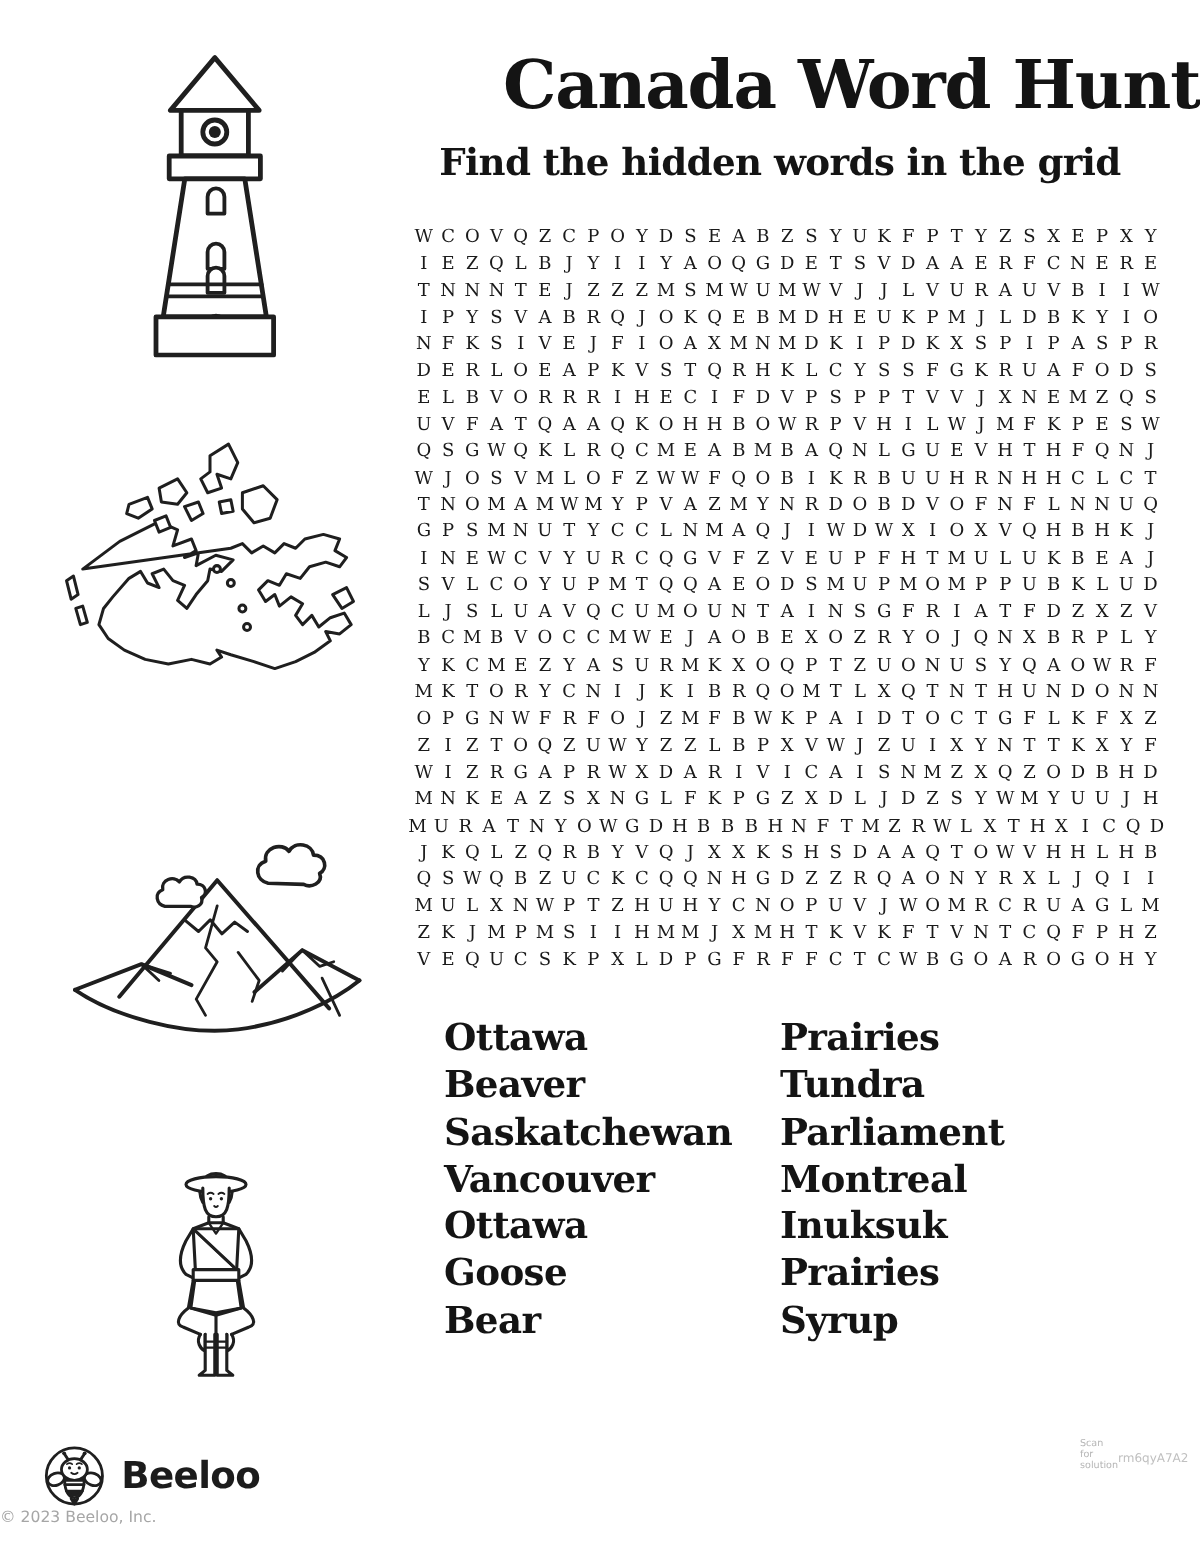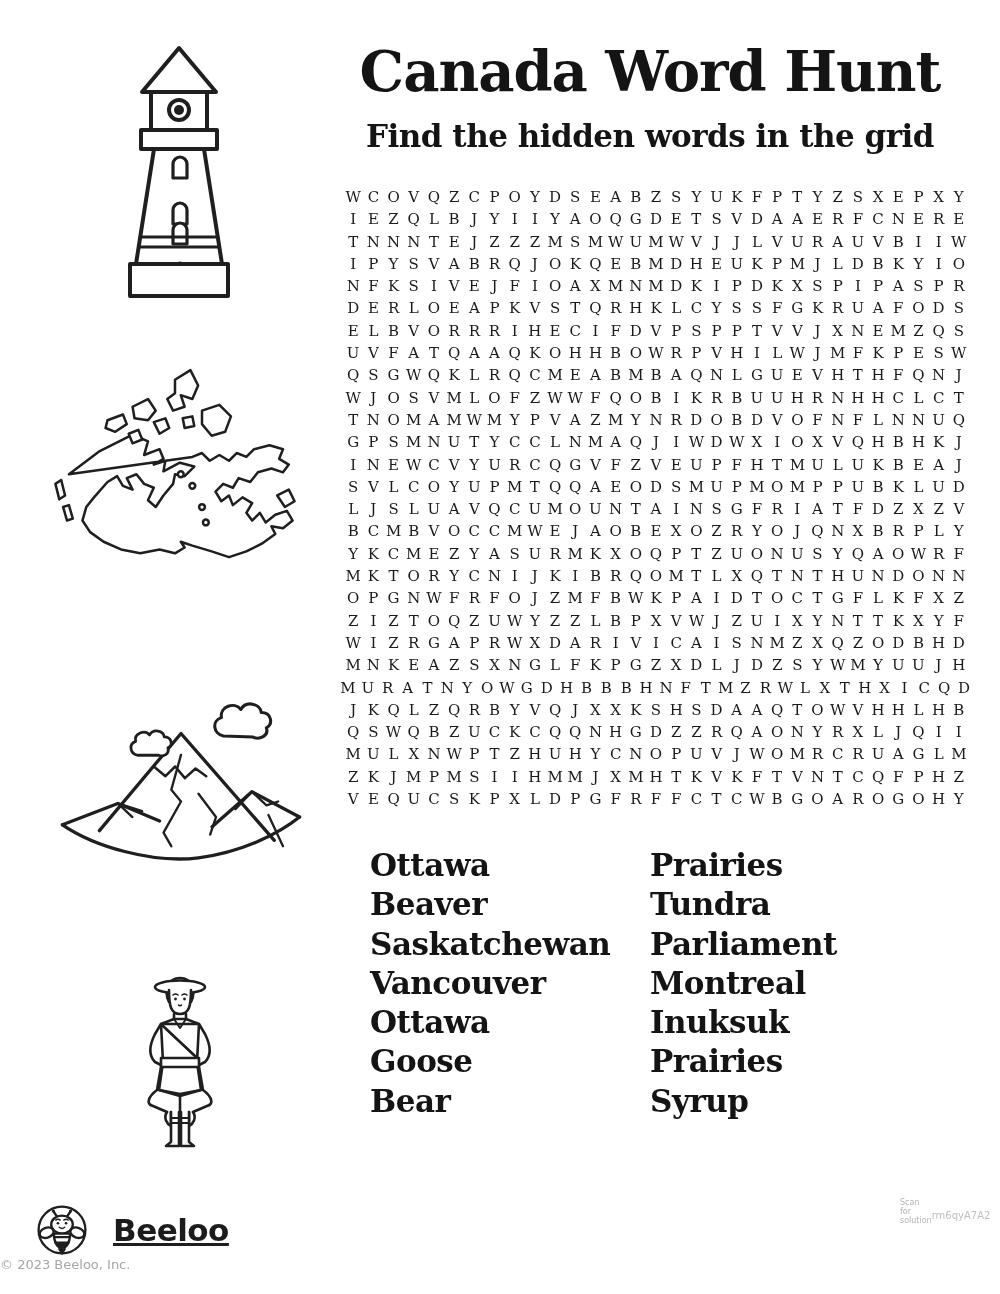--- a/index.html
+++ b/index.html
@@ -10,21 +10,21 @@
     background:#ffffff;
     font-family:"DejaVu Serif", serif;
     color:#1f1f1f;
     overflow:hidden;
   }
   .abs { position:absolute; }
 
   
   .title {
     left:300px; top:38px; width:700px;
-    text-align:center;
+    text-align:right;
     font-size:56px; font-weight:bold;
     letter-spacing:-1px;
     color:#141414;
   }
   .subtitle {
     left:300px; top:118px; width:700px;
     text-align:center;
     font-size:31px; font-weight:bold;
     letter-spacing:-0.5px;
     color:#141414;
@@ -56,21 +56,21 @@
   .col1 { left:370px; width:270px; }
   .col2 { left:650px; width:300px; }
 
   
   svg { display:block; }
   .line-art { stroke:#1f1f1f; fill:#ffffff; stroke-linejoin:round; stroke-linecap:round; }
 
   
   .brand {
     left:35px; top:1203px;
-    display:flex; align-items:center; gap:24px;text-decoration:underline;
+    display:flex; align-items:center; gap:12px;
   }
   .brand-text {
     font-family:"DejaVu Sans", sans-serif;
     font-weight:bold; font-size:31px; color:#1c1c1c;
     letter-spacing:-0.5px;
   }
   .copyright {
     left:0; top:1257px; width:1000px;
     font-family:"DejaVu Sans", sans-serif;
     font-size:13px; color:#a6a6a6;

